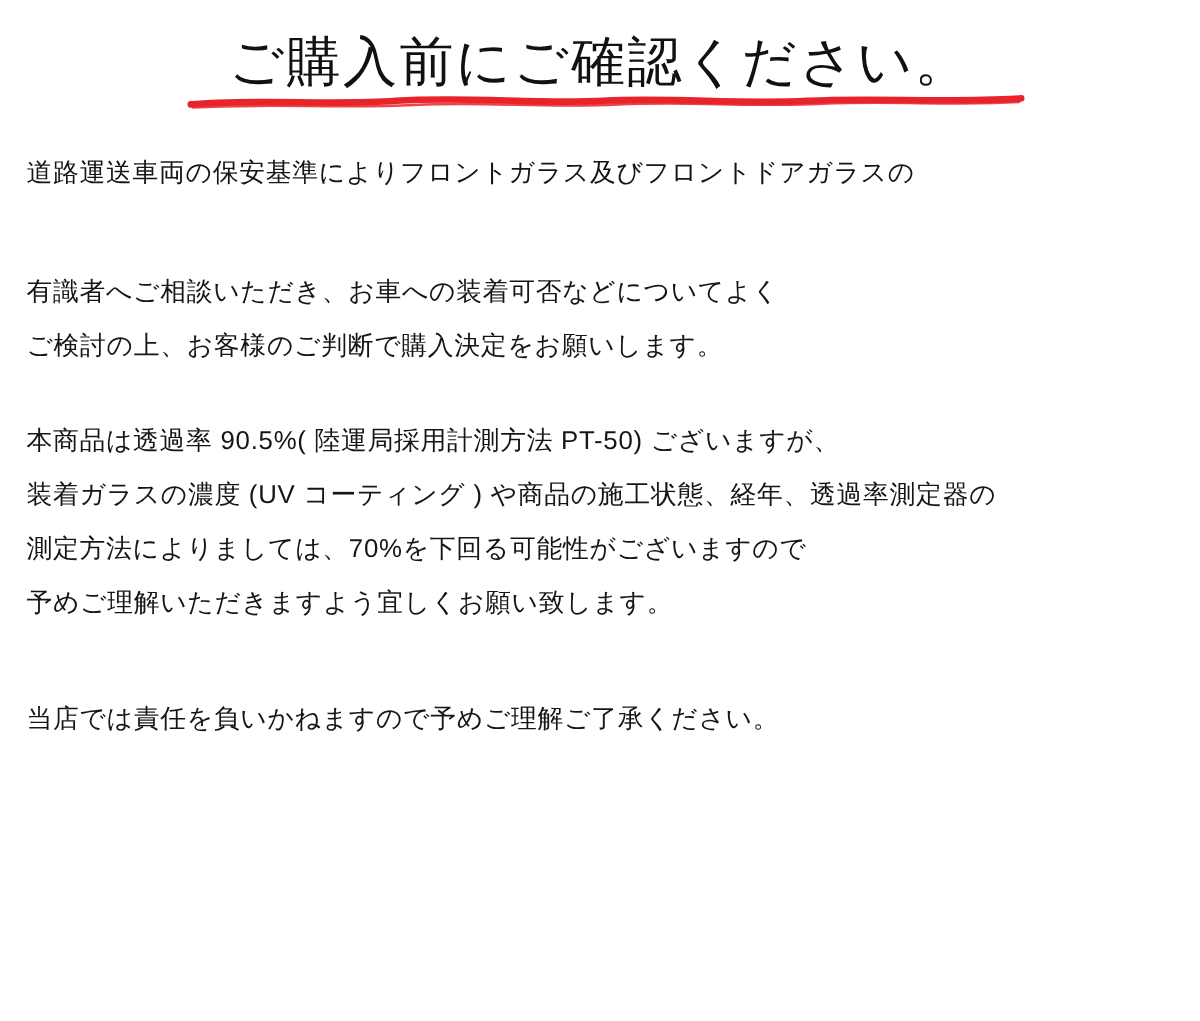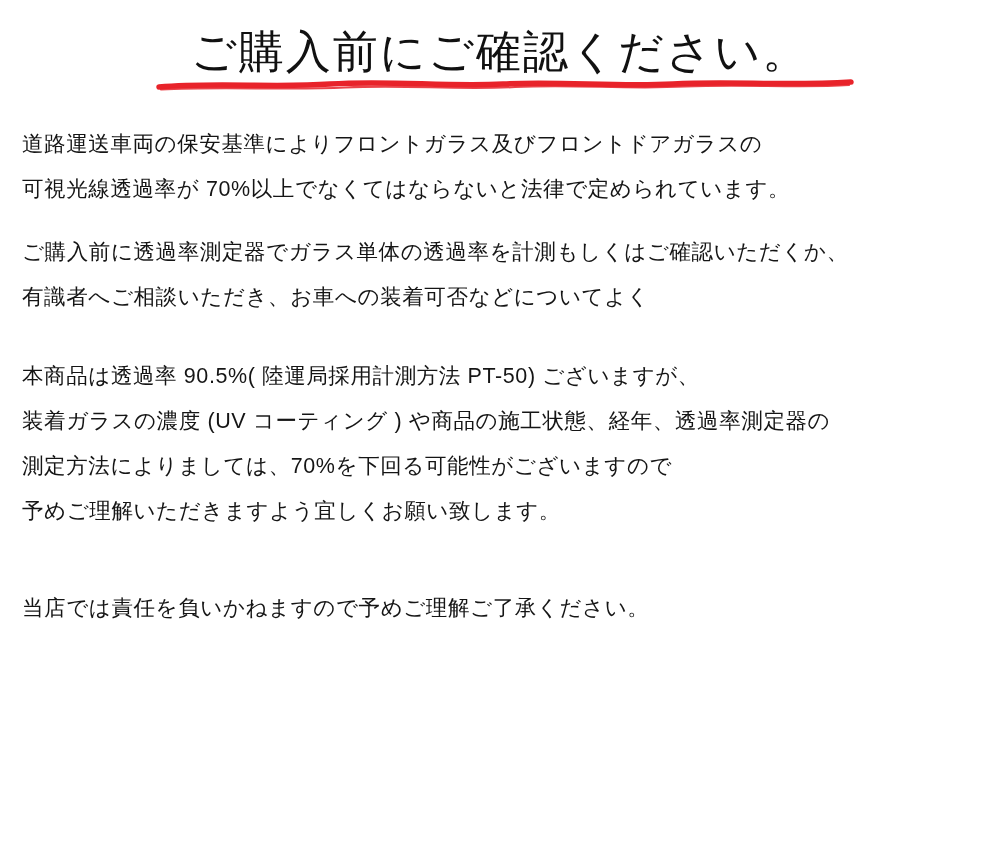--- a/index.html
+++ b/index.html
@@ -75,24 +75,25 @@
         <path d="M4,11 C60,6 120,12 175,8 C235,4 290,11 348,8 C405,5 460,11 518,8 C575,5 630,10 696,6" fill="none" stroke="#e8232a" stroke-width="5.5" stroke-linecap="round"></path>
         <path d="M6,13.5 C70,10 130,14.5 190,11.5 C250,8.5 300,14 360,11 C420,8 470,13.5 530,10.5 C590,7.5 640,12.5 694,9" fill="none" stroke="#e8232a" stroke-width="2.2" stroke-linecap="round" opacity="0.85"></path>
       </svg>
     </div>
   </div>
 
   <div class="body-block">
 
     <p class="para">
       <span class="line">道路運送車両の保安基準によりフロントガラス及びフロントドアガラスの</span><br>
-      <span class="line">可視光線透過率が 70%以上でなくてはならないと法律で定められています。</span><br>
       <br>
-      <span class="line">ご購入前に透過率測定器でガラス単体の透過率を計測もしくはご確認いただくか、</span><br>
+      <br>
+      <br>
       <span class="line">有識者へご相談いただき、お車への装着可否などについてよく</span><br>
+      <span class="line">ご検討の上、お客様のご判断で購入決定をお願いします。</span>
     </p>
 
     <p class="para">
       <span class="line">本商品は透過率 90.5%( 陸運局採用計測方法 PT-50) ございますが、</span><br>
       <span class="line">装着ガラスの濃度 (UV コーティング ) や商品の施工状態、経年、透過率測定器の</span><br>
       <span class="line">測定方法によりましては、70%を下回る可能性がございますので</span><br>
       <span class="line">予めご理解いただきますよう宜しくお願い致します。</span>
     </p>
 
     <p class="para">

